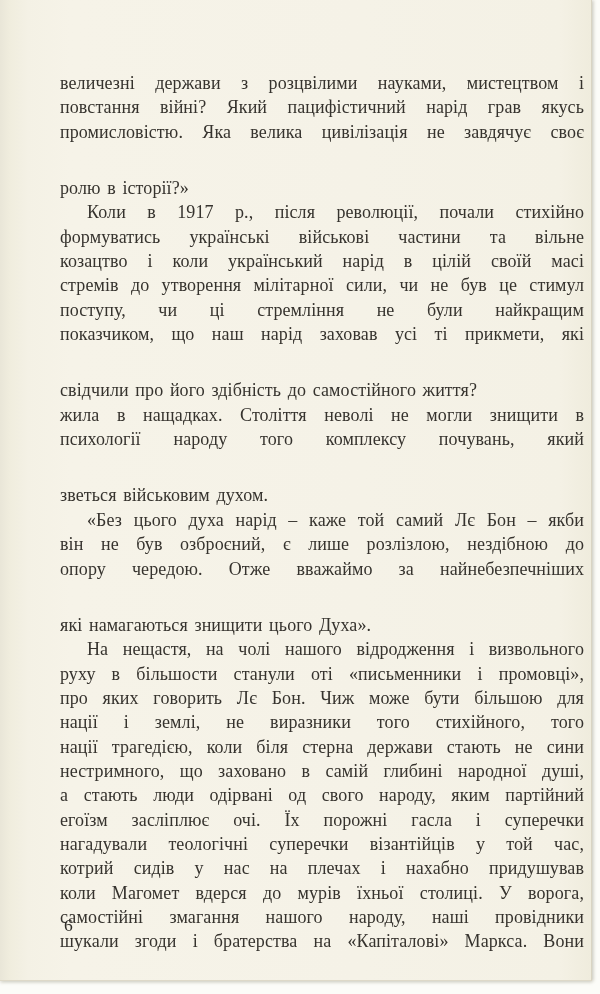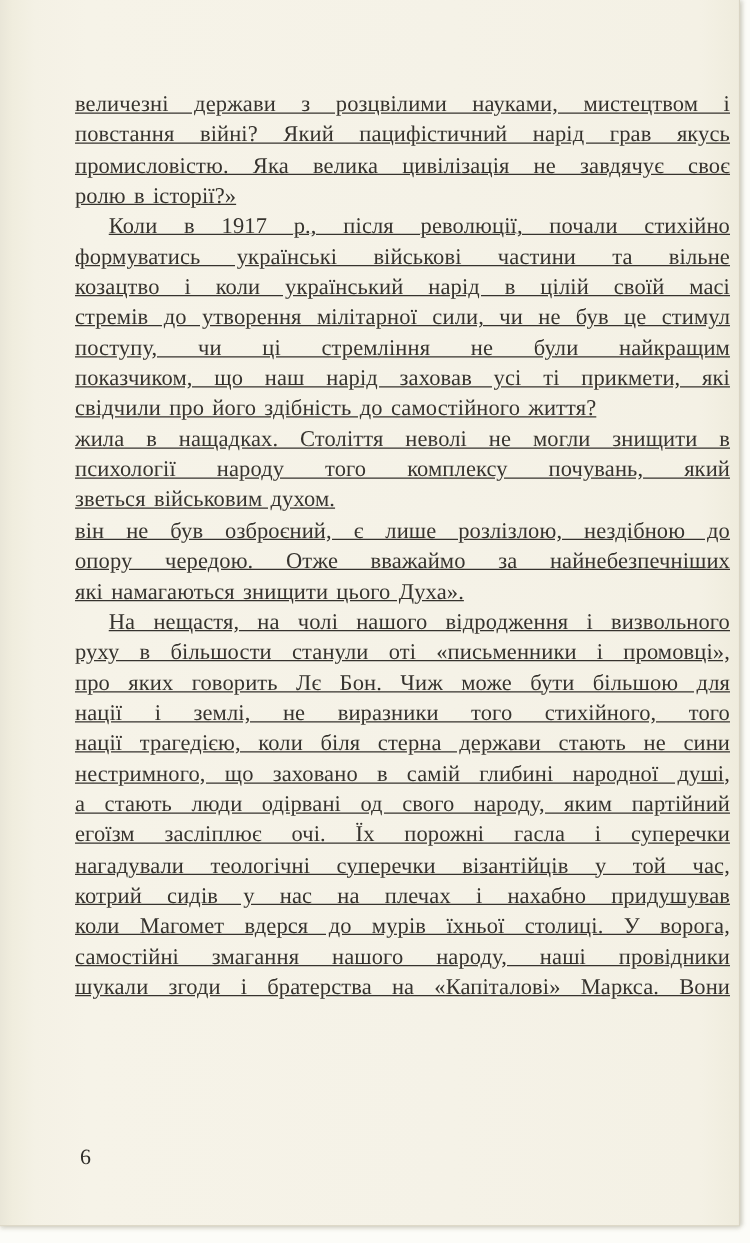--- a/index.html
+++ b/index.html
@@ -36,36 +36,36 @@
     border-bottom: 1px solid #ded9c8;
     box-shadow: 2px 0 3px rgba(125, 118, 95, 0.25), 0 2px 3px rgba(125, 118, 95, 0.2);
   }
   .text-block {
     position: absolute;
     left: 60px;
     top: 71px;
     width: 524px;
     color: #36332e;
     font-size: 18px;
-    text-decoration: underline;
   }
   .text-line {
     line-height: 24.35px;
     height: 24.35px;
     white-space: nowrap;
     text-align: justify;
     text-align-last: justify;
     letter-spacing: 0.1px;
   }
   .text-line.indent {
     text-indent: 27px;
   }
   .text-line.para-end {
     text-align-last: left;
     word-spacing: 2px;
+    margin-top: 32px;
   }
   .page-number {
     position: absolute;
     left: 64px;
     top: 913px;
     font-size: 17.5px;
     color: #2f2d29;
     line-height: 24px;
   }
 </style>
@@ -82,20 +82,21 @@
         <div class="text-line indent">Коли в 1917 р., після революції, почали стихійно</div>
         <div class="text-line">формуватись українські військові частини та вільне</div>
         <div class="text-line">козацтво і коли український нарід в цілій своїй масі</div>
         <div class="text-line">стремів до утворення мілітарної сили, чи не був це стимул</div>
         <div class="text-line">поступу, чи ці стремління не були найкращим</div>
         <div class="text-line">показчиком, що наш нарід заховав усі ті прикмети, які</div>
         <div class="text-line para-end">свідчили про його здібність до самостійного життя?</div>
         <div class="text-line">жила в нащадках. Століття неволі не могли знищити в</div>
         <div class="text-line">психології народу того комплексу почувань, який</div>
         <div class="text-line para-end">зветься військовим духом.</div>
+        <div class="text-line indent">«Без цього духа нарід – каже той самий Лє Бон – якби</div>
         <div class="text-line">він не був озброєний, є лише розлізлою, нездібною до</div>
         <div class="text-line">опору чередою. Отже вважаймо за найнебезпечніших</div>
         <div class="text-line para-end">які намагаються знищити цього Духа».</div>
         <div class="text-line indent">На нещастя, на чолі нашого відродження і визвольного</div>
         <div class="text-line">руху в більшости станули оті «письменники і промовці»,</div>
         <div class="text-line">про яких говорить Лє Бон. Чиж може бути більшою для</div>
         <div class="text-line">нації і землі, не виразники того стихійного, того</div>
         <div class="text-line">нації трагедією, коли біля стерна держави стають не сини</div>
         <div class="text-line">нестримного, що заховано в самій глибині народної душі,</div>
         <div class="text-line">а стають люди одірвані од свого народу, яким партійний</div>

